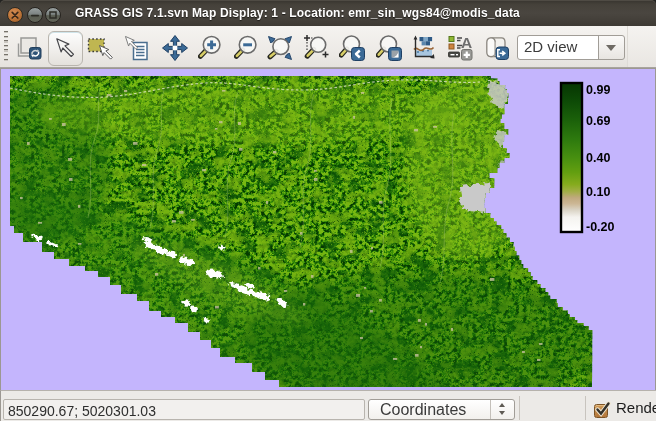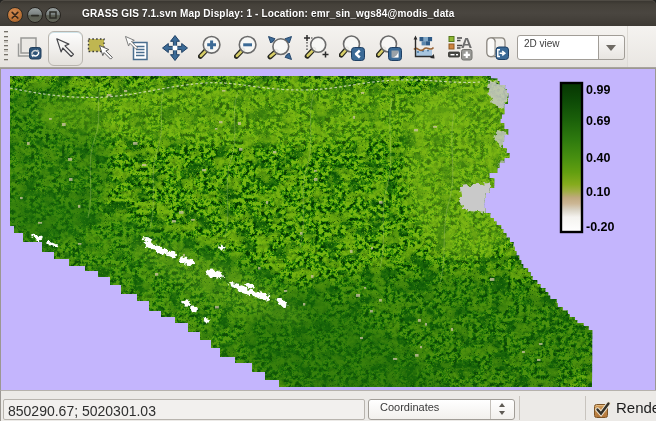--- a/index.html
+++ b/index.html
@@ -8,46 +8,46 @@
 
 #titlebar{position:absolute;left:0;top:0;width:656px;height:26px;
  background:linear-gradient(#37342e 0%,#45413a 18%,#4a4640 50%,#3e3a34 100%);
  border-radius:5px 5px 0 0;
  box-shadow:inset 0 1px 0 #4f4b44;}
 .tbtn{position:absolute;top:6.5px;width:14px;height:14px;border-radius:50%;}
 #btn-close{left:7px;background:radial-gradient(circle at 40% 30%, #d28a52 0%, #c3793c 45%, #a2602a 85%, #8f5424 100%);border:1px solid #2d2a24;}
 #btn-min{left:26.5px;background:linear-gradient(#99a09f 0%,#7c8382 45%,#585c50 55%,#626459 100%);border:1px solid #26231f;}
 #btn-max{left:44.5px;background:linear-gradient(#99a09f 0%,#7c8382 45%,#585c50 55%,#626459 100%);border:1px solid #26231f;}
 .glyph{position:absolute;left:0;top:0;width:14px;height:14px;}
-#title-text{position:absolute;left:82px;top:0;height:26px;line-height:27px;white-space:nowrap;
- color:#ffffff;font-size:10px;font-weight:bold;letter-spacing:0.16px;text-shadow:0 1px 1px #1c1a17;}
+#title-text{position:absolute;left:75px;top:0;height:26px;line-height:27px;white-space:nowrap;
+ color:#ffffff;font-size:12px;font-weight:bold;letter-spacing:0.16px;text-shadow:0 1px 1px #1c1a17;}
 
 #toolbar{position:absolute;left:0;top:26px;width:656px;height:41px;
  background:linear-gradient(#f5f3f0,#ece9e5 70%,#e5e2dd);
  border-bottom:1px solid #a8a49e;}
 #grip{position:absolute;left:4px;top:5px;width:4px;height:31px;
  background:repeating-linear-gradient(#76726a 0 1px,#c9c5bf 1px 2.5px, rgba(0,0,0,0) 2.5px 4.6px);}
 .ticon{position:absolute;top:0;left:0;}
 #selbtn{position:absolute;left:48px;top:5px;width:33px;height:33px;border:1px solid #b9b5ae;border-radius:6px;
  background:linear-gradient(#fdfdfd,#efedea 60%,#e4e1dc);box-shadow:inset 0 1px 0 #cfe4ea;}
 #combo2d{position:absolute;left:517px;top:9px;width:81px;height:23px;background:#ffffff;border:1px solid #a19d97;border-radius:3px 0 0 3px;}
-#combo2d span{position:absolute;left:6px;top:2px;font-size:10px;color:#3c3c3c;}
+#combo2d span{position:absolute;left:6px;top:2px;font-size:15px;color:#3c3c3c;}
 #combo2dbtn{position:absolute;left:598px;top:9px;width:25px;height:23px;border:1px solid #a19d97;border-radius:0 3px 3px 0;
  background:linear-gradient(#fbfaf9,#e8e5e1);}
 #combo2dbtn:after{content:"";position:absolute;left:7px;top:9px;border:5px solid transparent;border-top:6px solid #6e6a64;}
 #tright{position:absolute;left:627px;top:26px;width:29px;height:41px;background:linear-gradient(#f5f3f0,#e9e6e2);border-left:1px solid #dedbd6;}
 
 #canvas{position:absolute;left:0;top:68px;width:654px;height:322px;background:#c4b5fd;border-left:1px solid #9c9892;border-right:1px solid #9c9892;border-top:1px solid #9c9892;}
 #mapsvg{position:absolute;left:-1px;top:-1px;}
 
 #statusbar{position:absolute;left:0;top:390px;width:654px;height:31px;background:#eceae7;border-left:1px solid #9c9892;border-right:1px solid #9c9892;border-top:1px solid #b6b2ac;padding-left:40px;}
 #coordfield{position:absolute;left:2px;top:8px;width:360px;height:19px;background:#f2f0ee;border:1px solid #b8b4ae;border-radius:2px;}
 #coordfield span{position:absolute;left:4px;top:3px;font-size:14px;color:#2e2e2e;}
 #coordcombo{position:absolute;left:367px;top:8px;width:145px;height:19px;background:linear-gradient(#ffffff,#f2f0ed);border:1px solid #a19d97;border-radius:3px;}
-#coordcombo span{position:absolute;left:11px;top:1px;font-size:11px;color:#3a3a3a;}
+#coordcombo span{position:absolute;left:11px;top:1px;font-size:16px;color:#3a3a3a;}
 #spin{position:absolute;left:121px;top:0px;width:23px;height:19px;border-left:1px solid #c4c0ba;}
 #spin i{position:absolute;left:8px;width:0;height:0;border:3.5px solid transparent;}
 #spin .up{top:2.5px;border-bottom:4.5px solid #5e5a54;border-top:none;}
 #spin .dn{top:11px;border-top:4.5px solid #5e5a54;border-bottom:none;}
 #panel2{position:absolute;left:518px;top:5px;width:65px;height:24px;border-left:1px solid #c8c4be;border-right:1px solid #c8c4be;}
 #chk{position:absolute;left:593px;top:12.5px;width:12px;height:12px;border:1px solid #7c5426;border-radius:2.5px;
  background:linear-gradient(#cf9a58,#b2763a);box-shadow:inset 0 1px 0 #e2b87e;}
 #chk svg{position:absolute;left:0;top:0;}
 #rendertext{position:absolute;left:615px;top:8px;font-size:15px;color:#1c1c1c;}
 </style>

